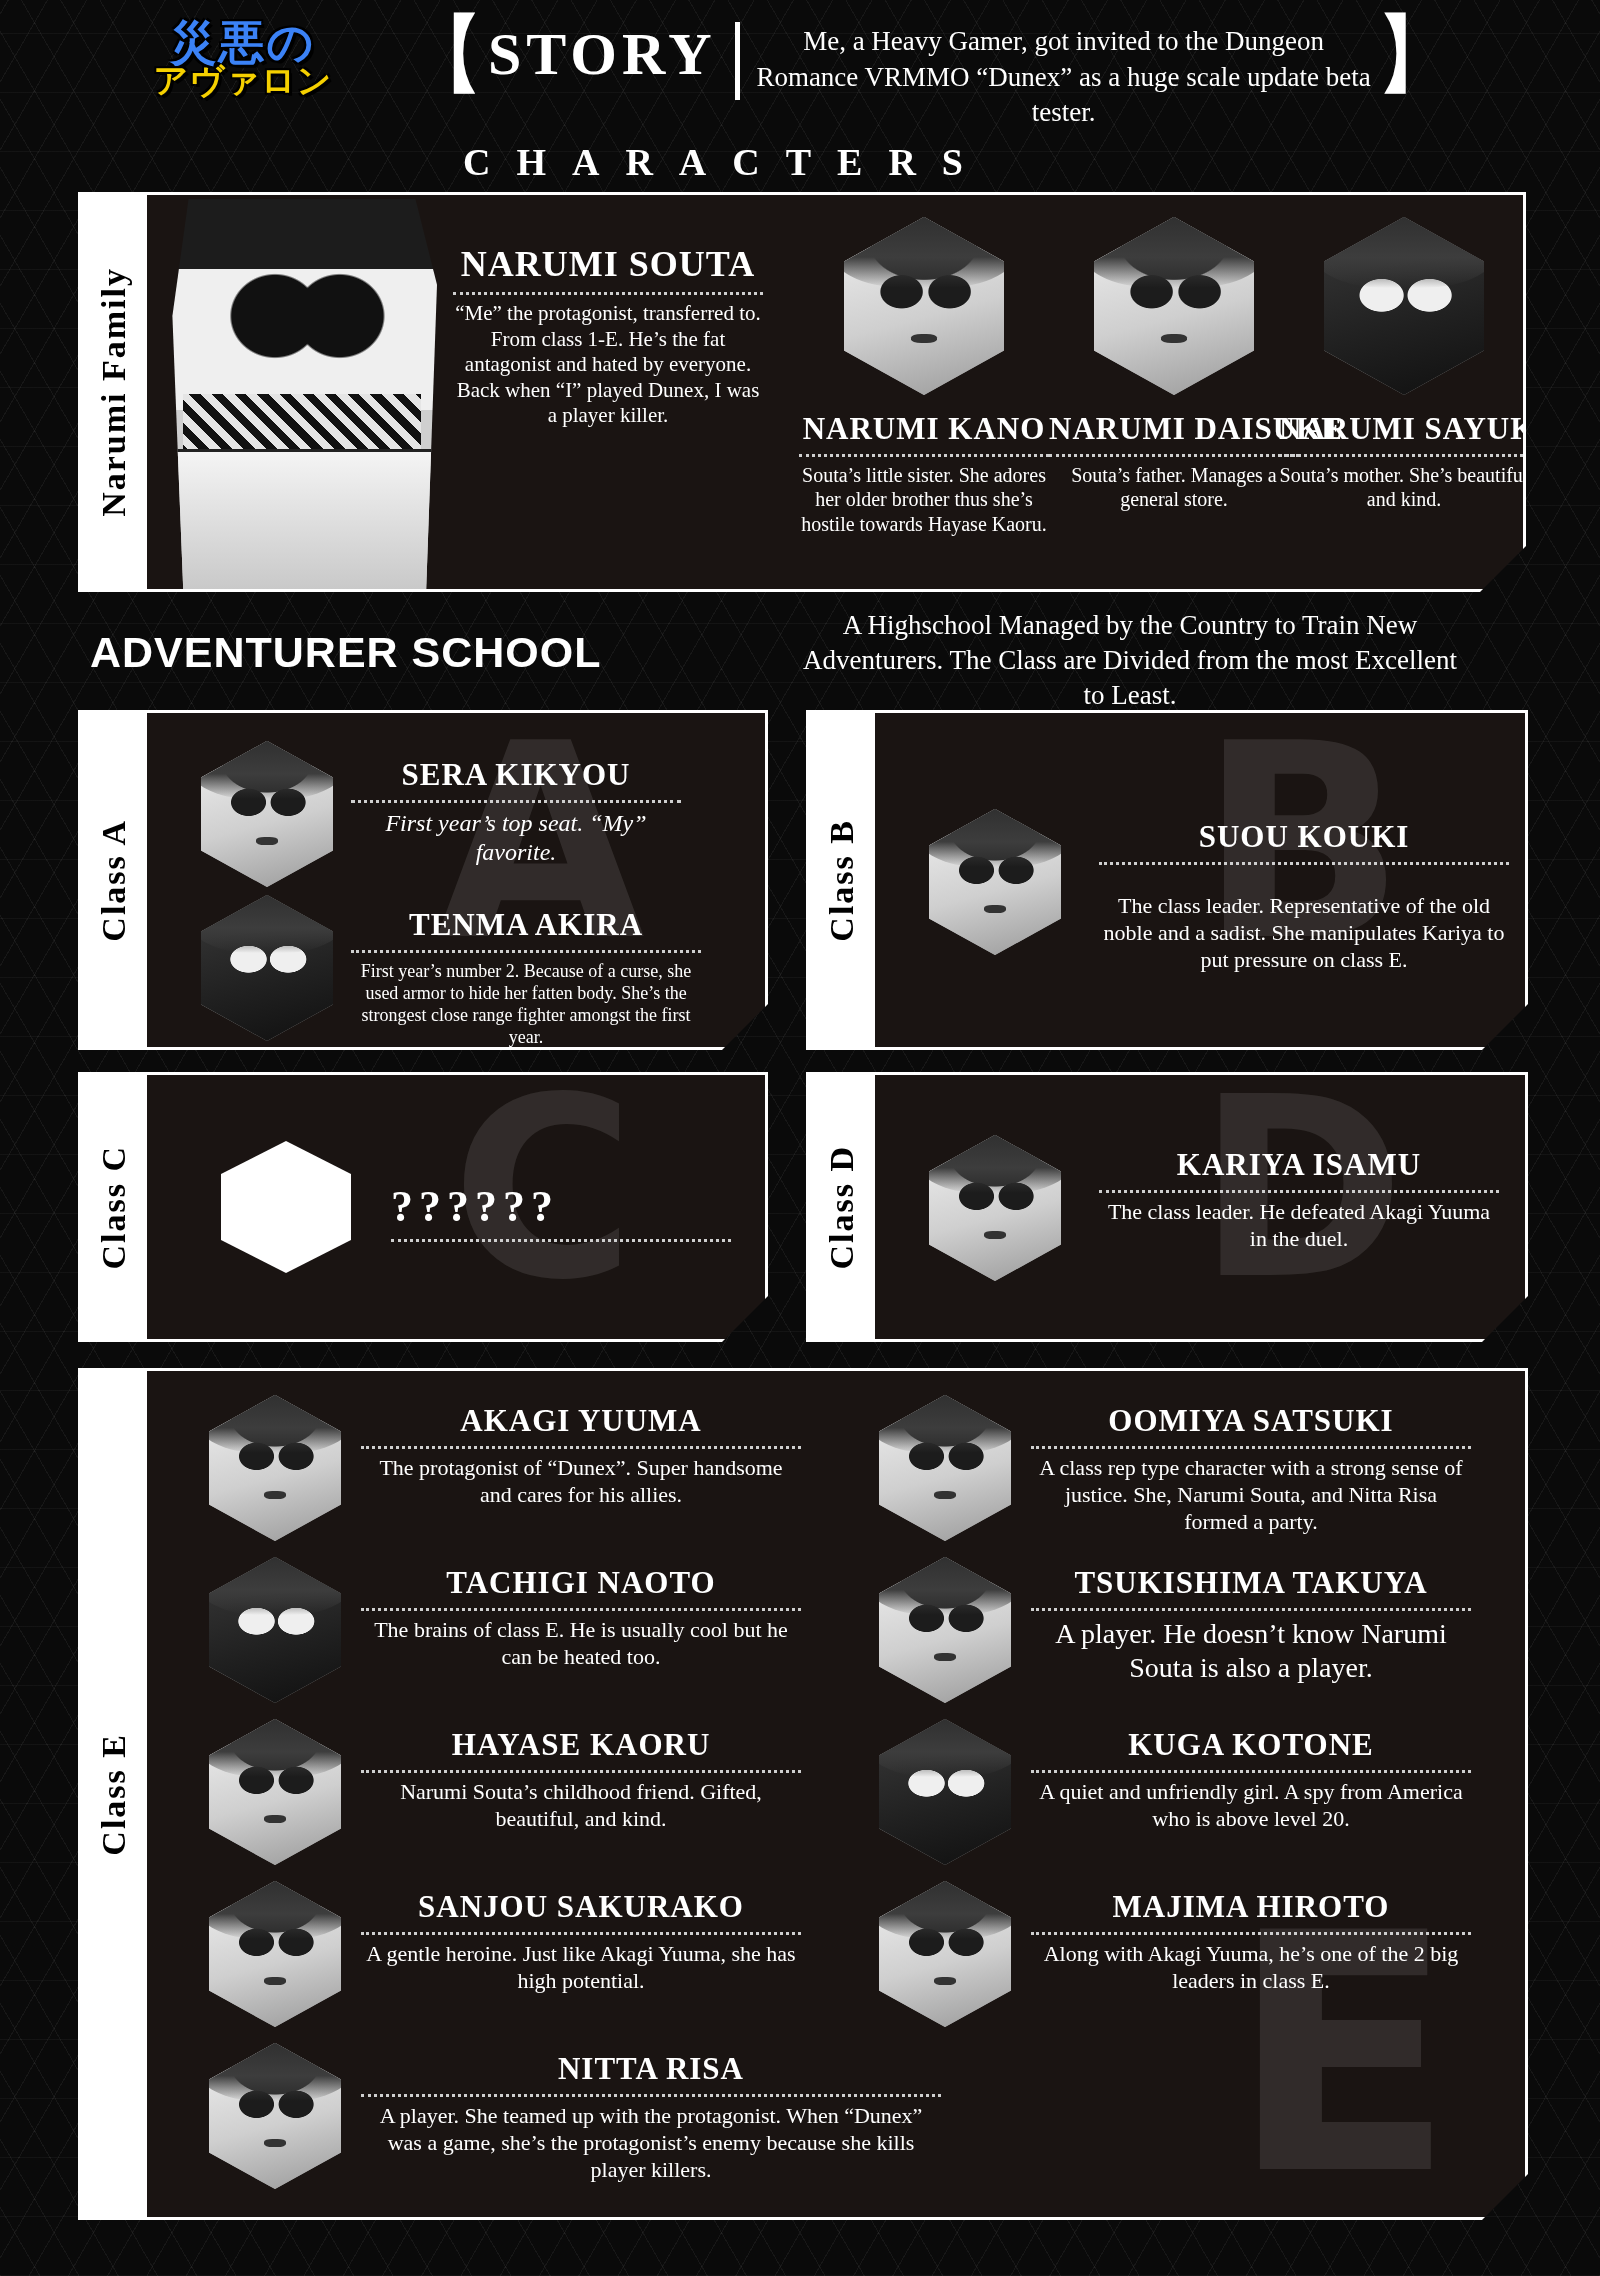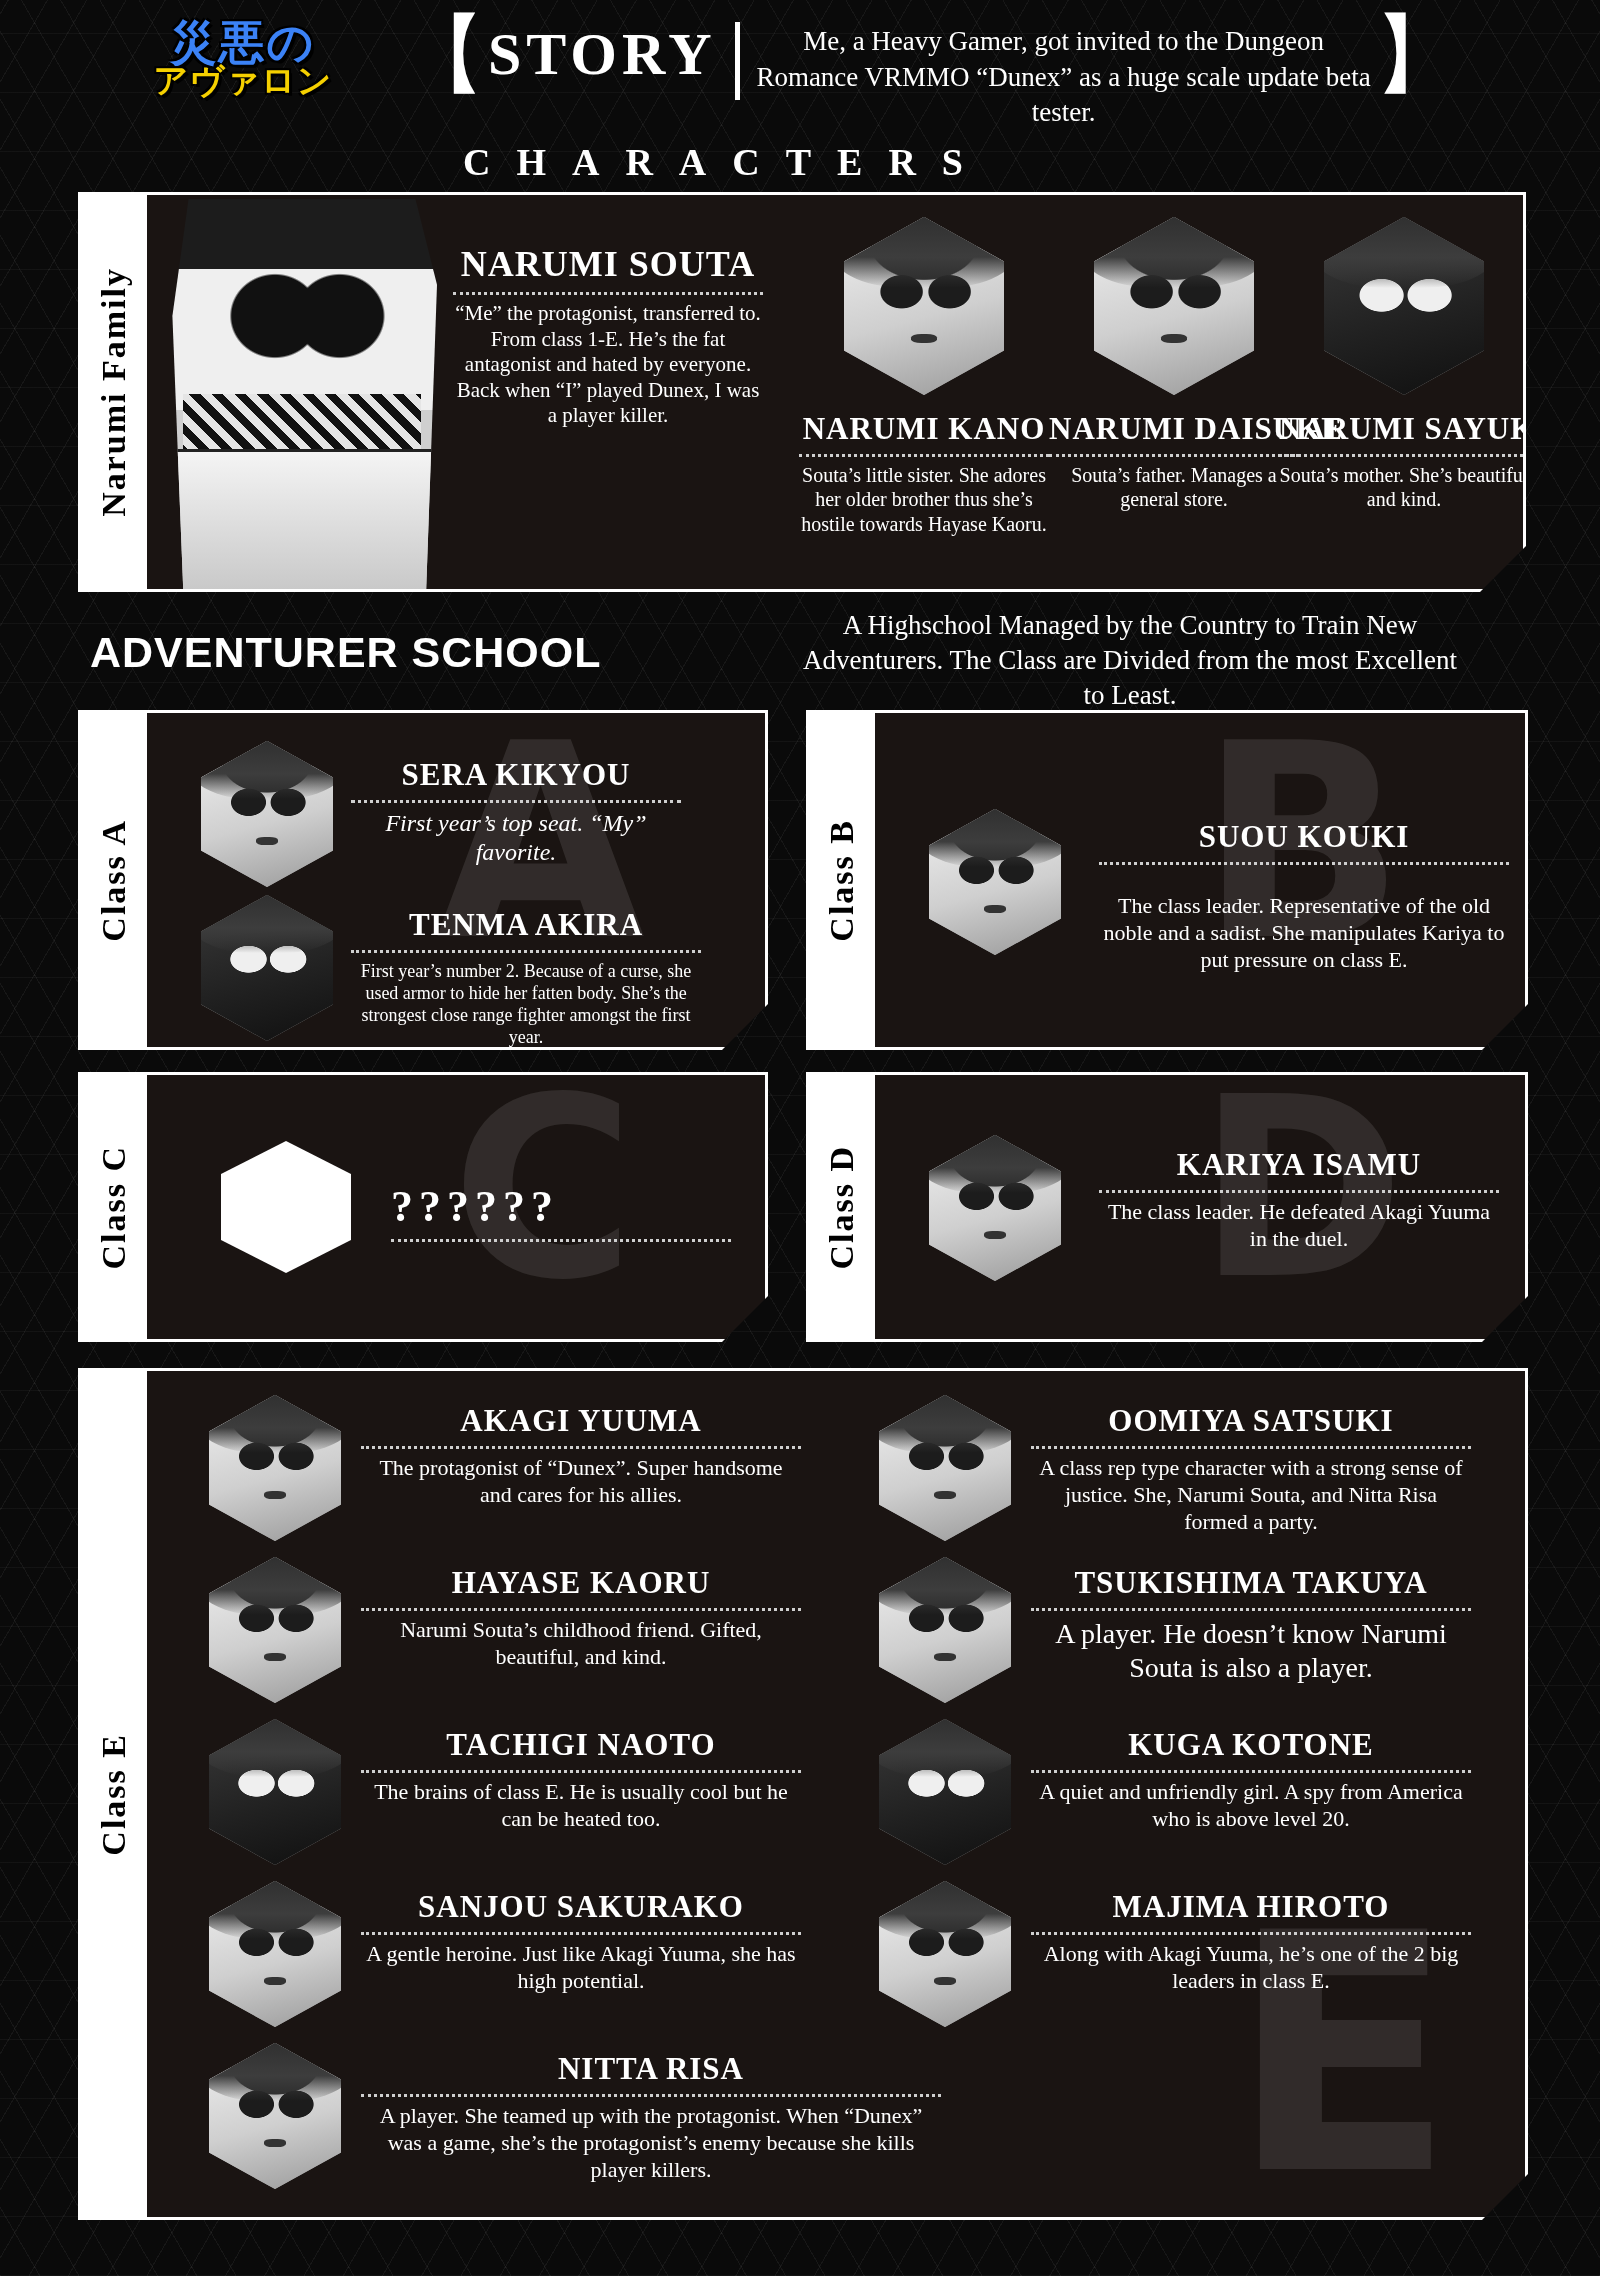--- a/index.html
+++ b/index.html
@@ -453,41 +453,41 @@
           <div class="mouth"></div>
         </div>
         <div class="txt">
           <div class="entry-name">AKAGI YUUMA</div>
           <div class="dotline"></div>
           <div class="entry-desc" style="font-size:22px;">The protagonist of “Dunex”. Super handsome and cares for his allies.</div>
         </div>
       </div>
 
       <div class="e-row">
+        <div class="hex dark">
+          <div class="face"></div>
+          <div class="hair"></div>
+        </div>
+        <div class="txt">
+          <div class="entry-name">TACHIGI NAOTO</div>
+          <div class="dotline"></div>
+          <div class="entry-desc" style="font-size:22px;">The brains of class E. He is usually cool but he can be heated too.</div>
+        </div>
+      </div>
+
+      <div class="e-row">
         <div class="hex">
           <div class="face"></div>
           <div class="hair"></div>
           <div class="mouth"></div>
         </div>
         <div class="txt">
           <div class="entry-name">HAYASE KAORU</div>
           <div class="dotline"></div>
           <div class="entry-desc" style="font-size:22px;">Narumi Souta’s childhood friend. Gifted, beautiful, and kind.</div>
-        </div>
-      </div>
-
-      <div class="e-row">
-        <div class="hex dark">
-          <div class="face"></div>
-          <div class="hair"></div>
-        </div>
-        <div class="txt">
-          <div class="entry-name">TACHIGI NAOTO</div>
-          <div class="dotline"></div>
-          <div class="entry-desc" style="font-size:22px;">The brains of class E. He is usually cool but he can be heated too.</div>
         </div>
       </div>
 
       <div class="e-row">
         <div class="hex">
           <div class="face"></div>
           <div class="hair"></div>
           <div class="mouth"></div>
         </div>
         <div class="txt">

